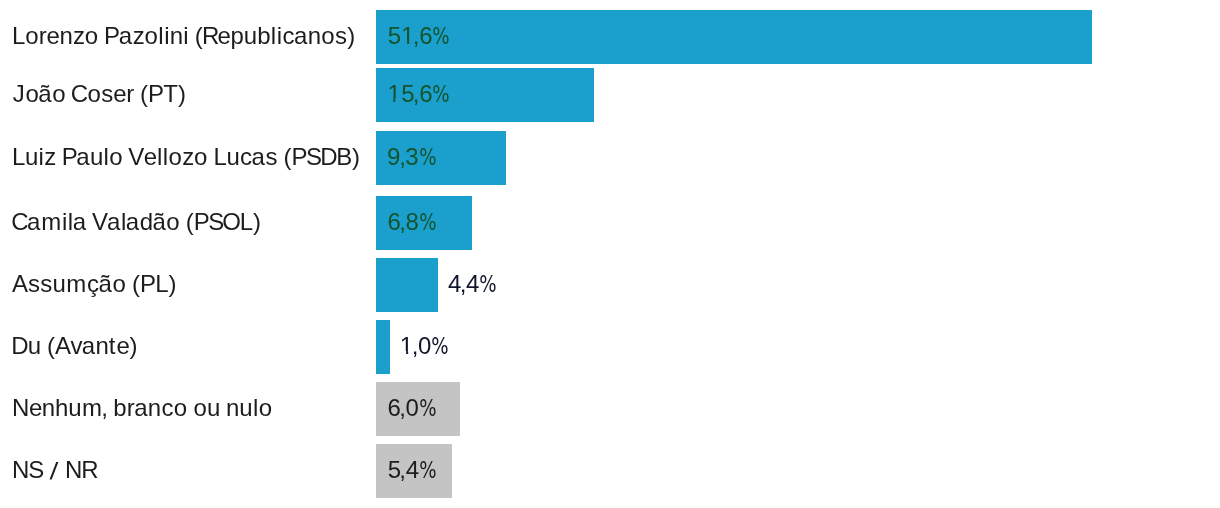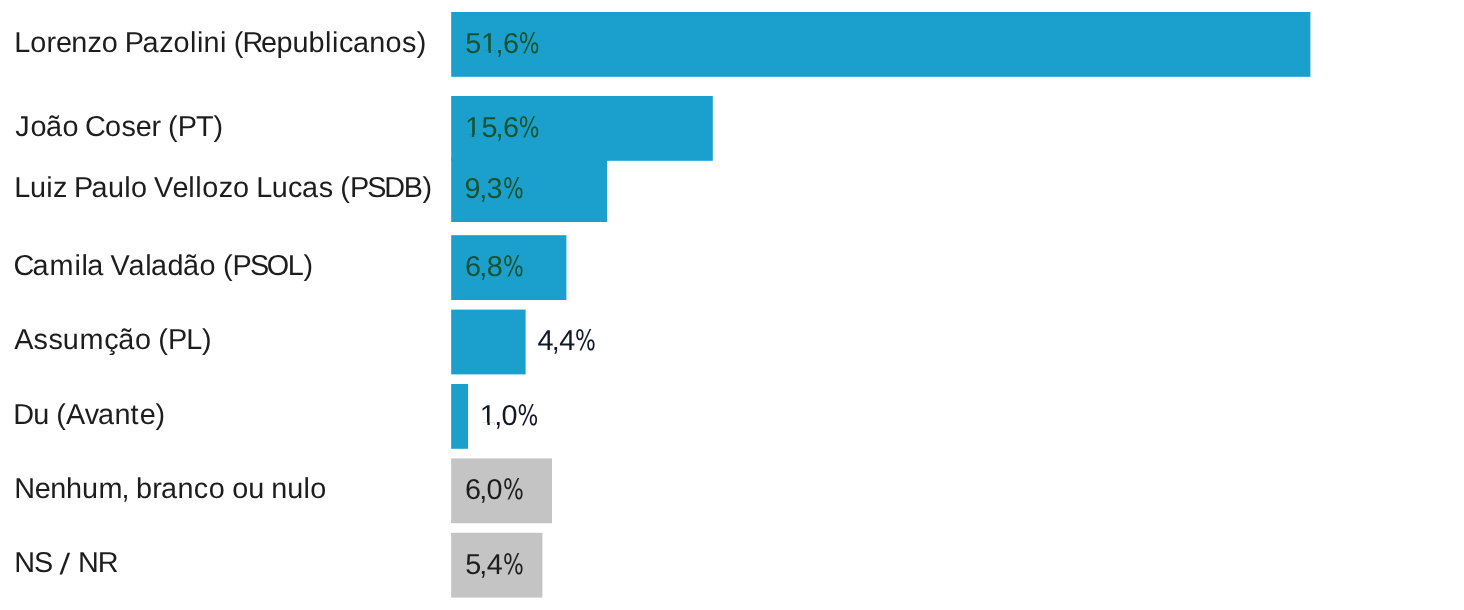--- a/index.html
+++ b/index.html
@@ -32,21 +32,21 @@
 </style>
 <style>.one::before,.one::after{background:#ffffff}.val.inside .one::before,.val.inside .one::after{background:#1ba0cd}</style></head>
 <body>
 
 <div id="chart">
     <div class="row" style="top: 10px; height: 54px;">
       <div class="cat" style="left: 12.05px; top: 14.2px;"><span class="g" style="width: 12.93px; transform: translateX(-0.1px); transform-origin: 0px 0px;">L</span><span class="g" style="width: 13.69px; transform: translateX(0.17px); transform-origin: 0px 0px;">o</span><span class="g" style="width: 8.13px; transform: translateX(0.12px); transform-origin: 0px 0px;">r</span><span class="g" style="width: 12.73px; transform: translateX(-0.18px); transform-origin: 0px 0px;">e</span><span class="g" style="width: 13.25px; transform: translateX(-0.06px); transform-origin: 0px 0px;">n</span><span class="g" style="width: 11.91px; transform: translateX(0.18px); transform-origin: 0px 0px;">z</span><span class="g" style="width: 13.69px; transform: translateX(0.17px); transform-origin: 0px 0px;">o</span><span class="g" style="width: 5.95px;"> </span><span class="g" style="width: 15.14px; transform: translateX(-0.23px); transform-origin: 0px 0px;">P</span><span class="g" style="width: 13.05px; transform: translateX(-0.67px); transform-origin: 0px 0px;">a</span><span class="g" style="width: 11.91px; transform: translateX(0.18px); transform-origin: 0px 0px;">z</span><span class="g" style="width: 13.69px; transform: translateX(0.17px); transform-origin: 0px 0px;">o</span><span class="g" style="width: 5.84px; transform: translateX(0.25px); transform-origin: 0px 0px;">l</span><span class="g" style="width: 5.84px; transform: translateX(0.28px); transform-origin: 0px 0px;">i</span><span class="g" style="width: 13.25px; transform: translateX(-0.06px); transform-origin: 0px 0px;">n</span><span class="g" style="width: 5.84px; transform: translateX(0.28px); transform-origin: 0px 0px;">i</span><span class="g" style="width: 5.95px;"> </span><span class="g" style="width: 8.21px;">(</span><span class="g" style="width: 14.79px; transform: translateX(-0.92px); transform-origin: 0px 0px;">R</span><span class="g" style="width: 12.73px; transform: translateX(-0.18px); transform-origin: 0px 0px;">e</span><span class="g" style="width: 13.48px; transform: translateX(0.05px); transform-origin: 0px 0px;">p</span><span class="g" style="width: 13.23px; transform: translateX(-0.06px); transform-origin: 0px 0px;">u</span><span class="g" style="width: 13.48px; transform: translateX(0.07px); transform-origin: 0px 0px;">b</span><span class="g" style="width: 5.84px; transform: translateX(0.25px); transform-origin: 0px 0px;">l</span><span class="g" style="width: 5.84px; transform: translateX(0.28px); transform-origin: 0px 0px;">i</span><span class="g" style="width: 12.56px; transform: translateX(0.24px); transform-origin: 0px 0px;">c</span><span class="g" style="width: 13.05px; transform: translateX(-0.67px); transform-origin: 0px 0px;">a</span><span class="g" style="width: 13.25px; transform: translateX(-0.06px); transform-origin: 0px 0px;">n</span><span class="g" style="width: 13.69px; transform: translateX(0.17px); transform-origin: 0px 0px;">o</span><span class="g" style="width: 12.39px; transform: translateX(0.27px); transform-origin: 0px 0px;">s</span><span class="g" style="width: 8.36px; transform: translateX(0.23px); transform-origin: 0px 0px;">)</span></div>
       <div class="bar" style="left: 376px; width: 716px; height: 54px; background: rgb(27, 160, 205);"></div>
       <div class="val inside" style="left: 387.25px; top: 14.4px;"><span class="g" style="width: 13.49px; transform: translateX(0.53px); transform-origin: 0px 0px;">5</span><span class="g one" style="width: 13.49px; transform: translateX(0.17px); transform-origin: 0px 0px;">1</span><span class="g" style="width: 4.72px; transform: translateX(-1.36px); transform-origin: 0px 0px;">,</span><span class="g" style="width: 13.49px; transform: translateX(0.2px); transform-origin: 0px 0px;">6</span><span class="g alt" style="font-size: 23.5px; width: 17.58px; transform: translateX(0.22px) scaleX(0.776); transform-origin: 0px 0px;">%</span></div>
     </div>
-    <div class="row" style="top: 80px; height: 54px;">
+    <div class="row" style="top: 68px; height: 54px;">
       <div class="cat" style="left: 12.05px; top: 14.2px;"><span class="g" style="width: 13.24px; transform: translateX(0.7px); transform-origin: 0px 0px;">J</span><span class="g" style="width: 13.69px; transform: translateX(0.17px); transform-origin: 0px 0px;">o</span><span class="g" style="width: 13.05px; transform: translateX(-0.67px); transform-origin: 0px 0px;">ã</span><span class="g" style="width: 13.69px; transform: translateX(0.17px); transform-origin: 0px 0px;">o</span><span class="g" style="width: 5.95px;"> </span><span class="g" style="width: 15.62px; transform: translateX(-0.84px); transform-origin: 0px 0px;">C</span><span class="g" style="width: 13.69px; transform: translateX(0.17px); transform-origin: 0px 0px;">o</span><span class="g" style="width: 12.39px; transform: translateX(0.27px); transform-origin: 0px 0px;">s</span><span class="g" style="width: 12.73px; transform: translateX(-0.18px); transform-origin: 0px 0px;">e</span><span class="g" style="width: 8.13px; transform: translateX(0.12px); transform-origin: 0px 0px;">r</span><span class="g" style="width: 5.95px;"> </span><span class="g" style="width: 8.21px;">(</span><span class="g" style="width: 15.14px; transform: translateX(-0.23px); transform-origin: 0px 0px;">P</span><span class="g" style="width: 14.32px; transform: translateX(-0.15px); transform-origin: 0px 0px;">T</span><span class="g" style="width: 8.36px; transform: translateX(0.23px); transform-origin: 0px 0px;">)</span></div>
       <div class="bar" style="left: 376px; width: 218px; height: 54px; background: rgb(27, 160, 205);"></div>
       <div class="val inside" style="left: 387.25px; top: 14.4px;"><span class="g one" style="width: 13.49px; transform: translateX(0.17px); transform-origin: 0px 0px;">1</span><span class="g" style="width: 13.49px; transform: translateX(0.53px); transform-origin: 0px 0px;">5</span><span class="g" style="width: 4.72px; transform: translateX(-1.36px); transform-origin: 0px 0px;">,</span><span class="g" style="width: 13.49px; transform: translateX(0.2px); transform-origin: 0px 0px;">6</span><span class="g alt" style="font-size: 23.5px; width: 17.58px; transform: translateX(0.22px) scaleX(0.776); transform-origin: 0px 0px;">%</span></div>
     </div>
     <div class="row" style="top: 131px; height: 54px;">
       <div class="cat" style="left: 12.05px; top: 14.2px;"><span class="g" style="width: 12.93px; transform: translateX(-0.1px); transform-origin: 0px 0px;">L</span><span class="g" style="width: 13.23px; transform: translateX(-0.06px); transform-origin: 0px 0px;">u</span><span class="g" style="width: 5.84px; transform: translateX(0.28px); transform-origin: 0px 0px;">i</span><span class="g" style="width: 11.91px; transform: translateX(0.18px); transform-origin: 0px 0px;">z</span><span class="g" style="width: 5.95px;"> </span><span class="g" style="width: 15.14px; transform: translateX(-0.23px); transform-origin: 0px 0px;">P</span><span class="g" style="width: 13.05px; transform: translateX(-0.67px); transform-origin: 0px 0px;">a</span><span class="g" style="width: 13.23px; transform: translateX(-0.06px); transform-origin: 0px 0px;">u</span><span class="g" style="width: 5.84px; transform: translateX(0.25px); transform-origin: 0px 0px;">l</span><span class="g" style="width: 13.69px; transform: translateX(0.17px); transform-origin: 0px 0px;">o</span><span class="g" style="width: 5.95px;"> </span><span class="g" style="width: 15.28px; transform: translateX(-0.36px); transform-origin: 0px 0px;">V</span><span class="g" style="width: 12.73px; transform: translateX(-0.18px); transform-origin: 0px 0px;">e</span><span class="g" style="width: 5.84px; transform: translateX(0.25px); transform-origin: 0px 0px;">l</span><span class="g" style="width: 5.84px; transform: translateX(0.25px); transform-origin: 0px 0px;">l</span><span class="g" style="width: 13.69px; transform: translateX(0.17px); transform-origin: 0px 0px;">o</span><span class="g" style="width: 11.91px; transform: translateX(0.18px); transform-origin: 0px 0px;">z</span><span class="g" style="width: 13.69px; transform: translateX(0.17px); transform-origin: 0px 0px;">o</span><span class="g" style="width: 5.95px;"> </span><span class="g" style="width: 12.93px; transform: translateX(-0.1px); transform-origin: 0px 0px;">L</span><span class="g" style="width: 13.23px; transform: translateX(-0.06px); transform-origin: 0px 0px;">u</span><span class="g" style="width: 12.56px; transform: translateX(0.24px); transform-origin: 0px 0px;">c</span><span class="g" style="width: 13.05px; transform: translateX(-0.67px); transform-origin: 0px 0px;">a</span><span class="g" style="width: 12.39px; transform: translateX(0.27px); transform-origin: 0px 0px;">s</span><span class="g" style="width: 5.95px;"> </span><span class="g" style="width: 8.21px;">(</span><span class="g" style="width: 15.14px; transform: translateX(-0.23px); transform-origin: 0px 0px;">P</span><span class="g" style="width: 14.25px; transform: translateX(-0.85px); transform-origin: 0px 0px;">S</span><span class="g" style="width: 15.75px; transform: translateX(-0.92px); transform-origin: 0px 0px;">D</span><span class="g" style="width: 14.95px; transform: translateX(-0.57px); transform-origin: 0px 0px;">B</span><span class="g" style="width: 8.36px; transform: translateX(0.23px); transform-origin: 0px 0px;">)</span></div>
       <div class="bar" style="left: 376px; width: 130px; height: 54px; background: rgb(27, 160, 205);"></div>
       <div class="val inside" style="left: 387.25px; top: 14.4px;"><span class="g" style="width: 13.49px; transform: translateX(-0.13px); transform-origin: 0px 0px;">9</span><span class="g" style="width: 4.72px; transform: translateX(-1.36px); transform-origin: 0px 0px;">,</span><span class="g" style="width: 13.49px; transform: translateX(-0.08px); transform-origin: 0px 0px;">3</span><span class="g alt" style="font-size: 23.5px; width: 17.58px; transform: translateX(0.22px) scaleX(0.776); transform-origin: 0px 0px;">%</span></div>
     </div>
     <div class="row" style="top: 196px; height: 54px;">

